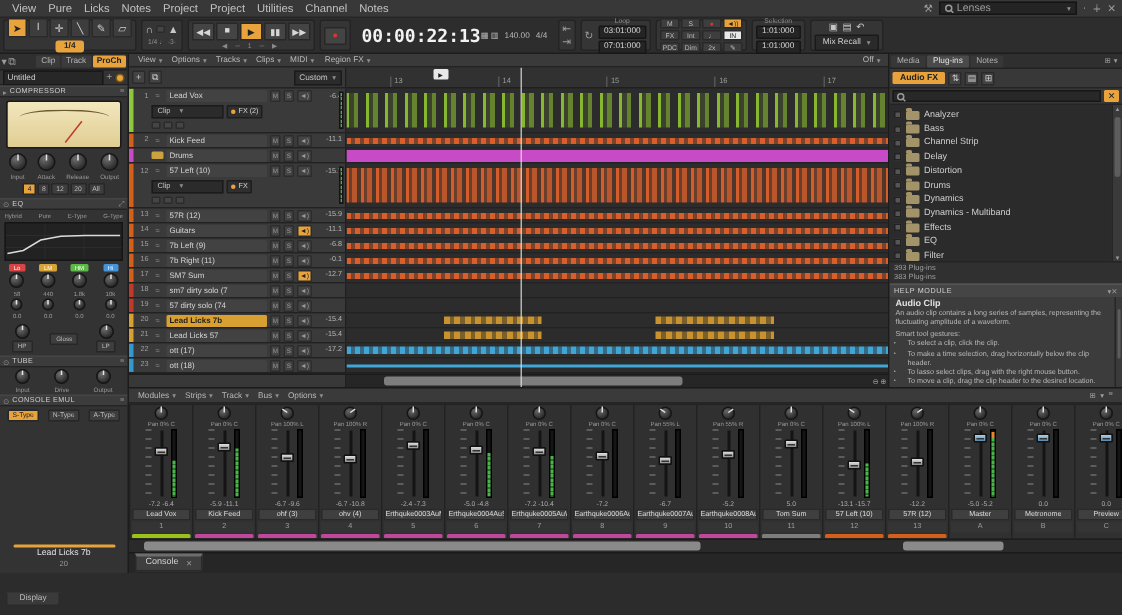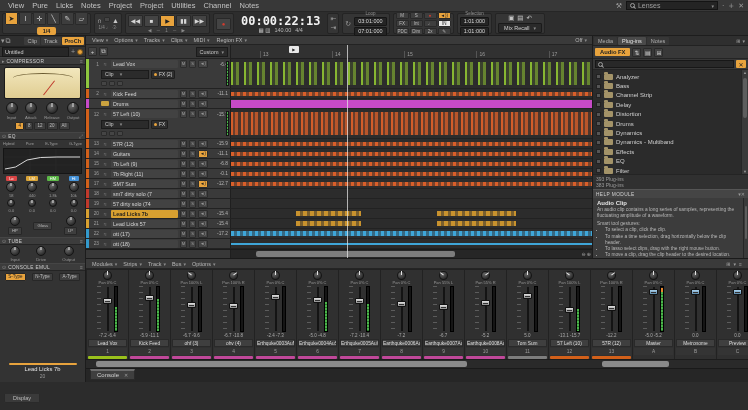--- a/index.html
+++ b/index.html
@@ -25,21 +25,21 @@
 .tgcol{flex-direction:column;justify-content:center;padding:1px 2px}
 .toolbtn{width:13px;height:13px;display:flex;align-items:center;justify-content:center;font-size:7px;color:#cfcfcf;background:#3d3d3d;border:1px solid #2a2a2a;border-radius:1px}
 .toolbtn.active{background:#e8a33d;color:#222}
 .snap-pill{background:#e8a33d;color:#222;font-size:5.5px;font-weight:bold;padding:1px 6px;border-radius:2px;margin-top:1px}
 .tinytxt{font-size:4.5px;color:#8f8f8f}
 .transbtn{width:15px;height:12px;display:flex;align-items:center;justify-content:center;font-size:6px;color:#d6d6d6;background:#444;border:1px solid #282828;border-radius:1px}
 .transbtn.active{background:#e8a33d;color:#222}
 .recbtn{color:#d23b2e}
 .transrow{display:flex;gap:1px}
 .scrubrow{font-size:4.5px;color:#8a8a8a;text-align:center;letter-spacing:2px}
-.timebox{display:flex;flex-direction:column;justify-content:center;align-items:center;padding:0 4px}
+.timebox{display:flex;flex-direction:row;justify-content:flex-end;align-items:center;padding:0 4px}
 .bigtime{font-family:"DejaVu Sans Mono",monospace;font-size:12px;font-weight:bold;color:#f2f2f2;line-height:12px}
 .timesub{display:flex;gap:4px;font-size:5.5px;color:#b8b8b8;align-items:center}
 .lblcol{display:flex;flex-direction:column;justify-content:center;gap:1px}
 .grplabel{font-size:4.5px;color:#8f8f8f;text-align:center}
 .timeval{background:#242424;border:1px solid #161616;font-size:5.5px;color:#d8d8d8;padding:0 3px;border-radius:1px;line-height:7px}
 .btngrid{display:grid;grid-template-columns:repeat(4,13px);grid-auto-rows:7px;gap:1px;align-content:center}
 .gbtn{background:#3e3e3e;border:1px solid #292929;font-size:4.5px;color:#bcbcbc;display:flex;align-items:center;justify-content:center;border-radius:1px}
 .gbtn.active{background:#e8a33d;color:#222}
 .gbtn.white{background:#e8e8e8;color:#222}
 .gbtn.red{color:#d23b2e}

